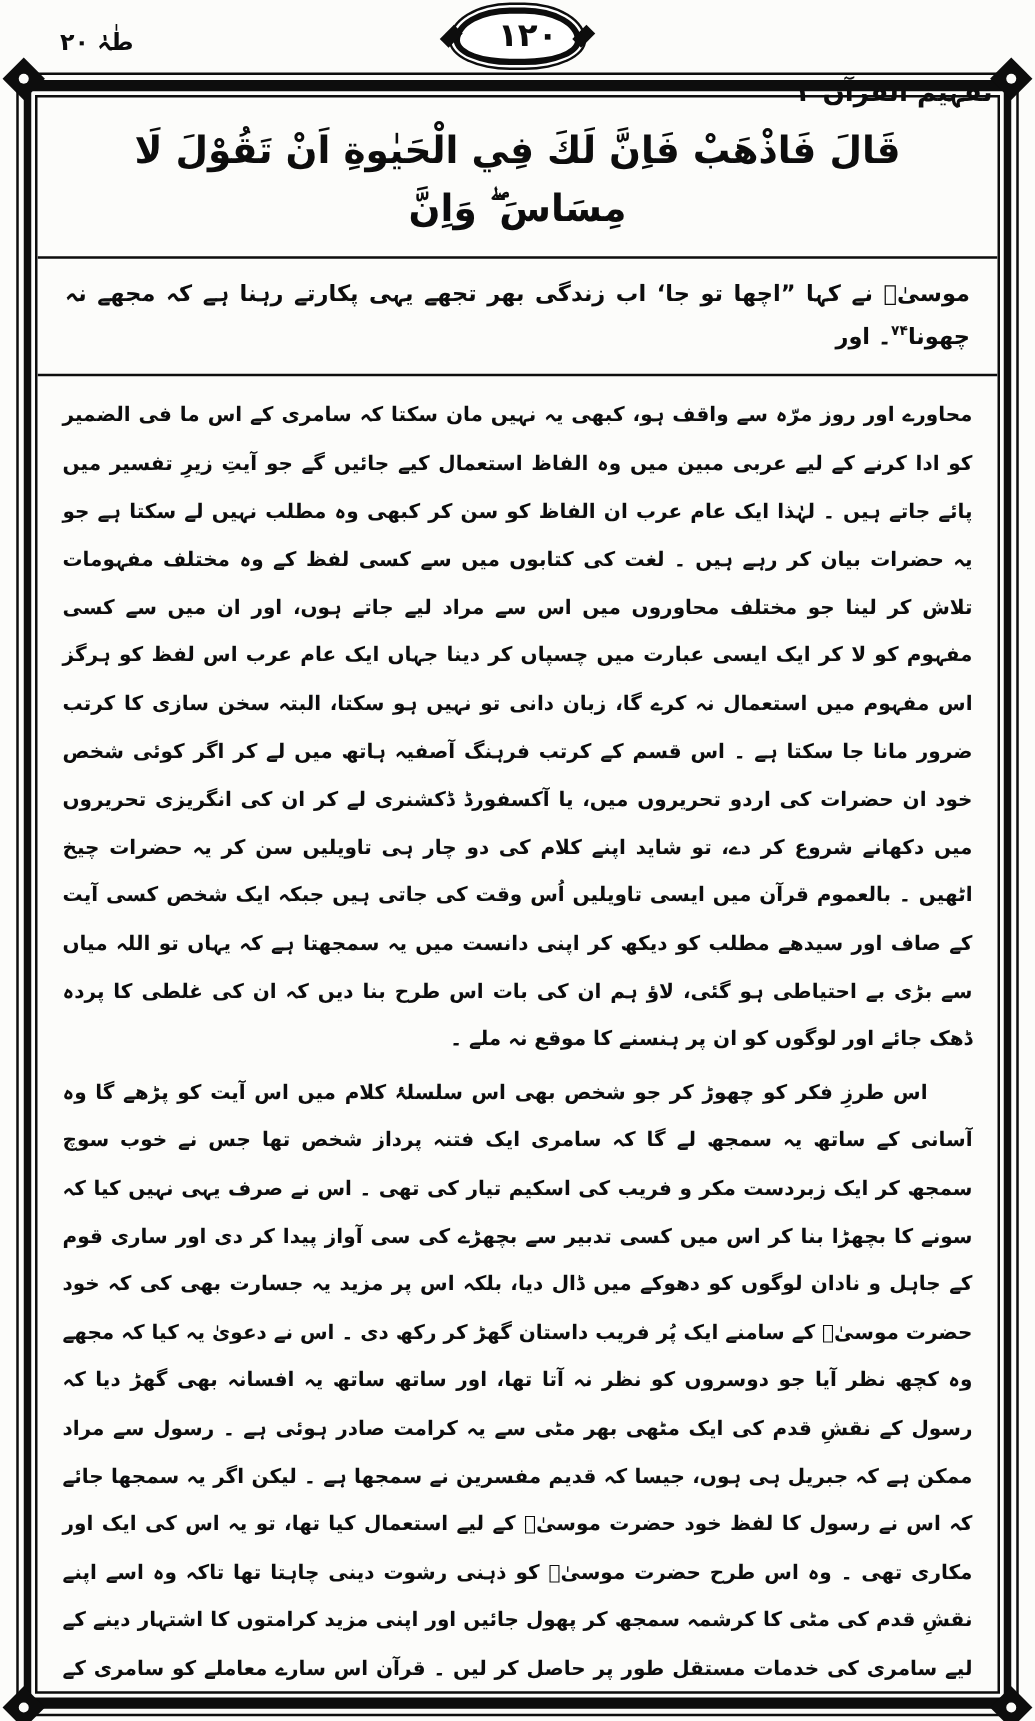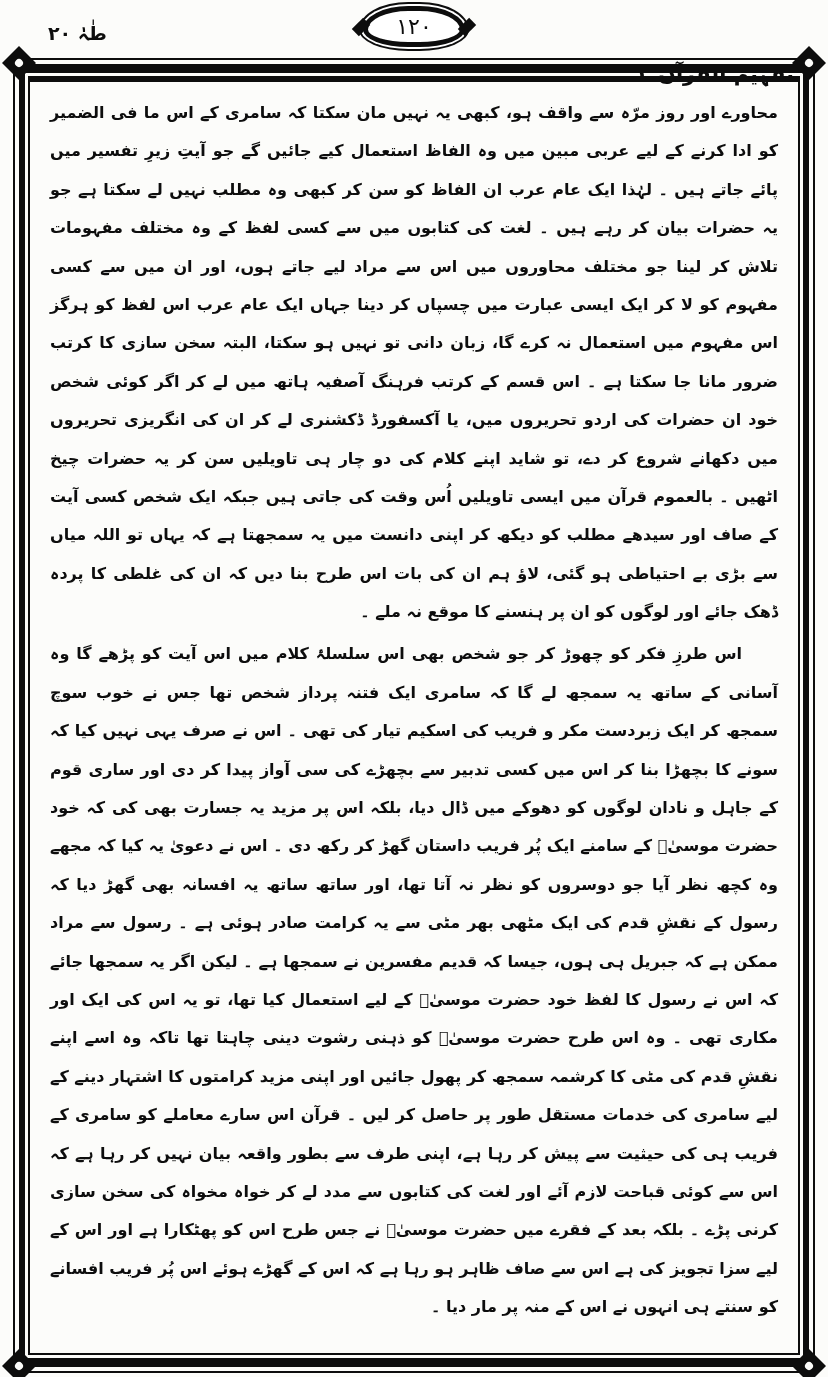--- a/index.html
+++ b/index.html
@@ -7,23 +7,23 @@
     width:828px;height:1377px;position:relative;overflow:hidden;
     background:#fcfcfa;color:#0d0d0d;
     font-family:"DejaVu Sans","Liberation Sans",sans-serif;
   }
   
   .runhead{position:absolute;top:6px;left:30px;right:30px;height:50px;}
   .book-title{position:absolute;right:4px;top:12px;font-size:21px;font-weight:bold;margin-top:44px;}
   .surah-label{position:absolute;left:18px;top:16px;font-size:19px;font-weight:bold;}
   .cartouche{
     position:absolute;left:50%;top:0;transform:translateX(-50%);
-    min-width:64px;padding:3px 14px;text-align:center;
+    min-width:64px;padding:3px 14px;
     border:5px solid #0d0d0d;border-radius:48% 48% 48% 48% / 62% 62% 46% 46%;
-    font-size:22px;font-weight:normal;background:#fff;
+    font-size:26px;font-weight:bold;background:#fff;
     box-shadow:0 0 0 2px #fff,0 0 0 4px #0d0d0d;
   }
   .cartouche::before,.cartouche::after{
     content:"";position:absolute;top:50%;width:10px;height:16px;background:#0d0d0d;
     transform:translateY(-50%) rotate(45deg);
   }
   .cartouche::before{right:-12px}.cartouche::after{left:-12px}
   
   .frame{position:absolute;left:13px;right:13px;top:58px;bottom:4px;
     border:2px solid #0d0d0d;padding:4px;box-sizing:border-box;}
@@ -62,22 +62,26 @@
 </div>
 
 <div class="frame">
   <span class="corner tl"></span>
   <span class="corner tr"></span>
   <span class="corner bl"></span>
   <span class="corner br"></span>
   <div class="frame-mid">
     <div class="frame-in">
 
+      <div class="verse-ar">قَالَ فَاذْهَبْ فَاِنَّ لَكَ فِي الْحَيٰوةِ اَنْ تَقُوْلَ لَا مِسَاسَ ۖ وَاِنَّ</div>
       <div class="rule"></div>
 
+      <div class="translation">
+        <span>موسیٰؑ نے کہا ”اچھا تو جا‘ اب زندگی بھر تجھے یہی پکارتے رہنا ہے کہ مجھے نہ چھونا</span><sup>۷۴</sup><span>۔ اور</span>
+      </div>
       <div class="rule"></div>
 
       <div class="commentary">
         <p>محاورے اور روز مرّہ سے واقف ہو، کبھی یہ نہیں مان سکتا کہ سامری کے اس ما فی الضمیر کو ادا کرنے کے لیے عربی مبین میں وہ الفاظ استعمال کیے جائیں گے جو آیتِ زیرِ تفسیر میں پائے جاتے ہیں ۔ لہٰذا ایک عام عرب ان الفاظ کو سن کر کبھی وہ مطلب نہیں لے سکتا ہے جو یہ حضرات بیان کر رہے ہیں ۔ لغت کی کتابوں میں سے کسی لفظ کے وہ مختلف مفہومات تلاش کر لینا جو مختلف محاوروں میں اس سے مراد لیے جاتے ہوں، اور ان میں سے کسی مفہوم کو لا کر ایک ایسی عبارت میں چسپاں کر دینا جہاں ایک عام عرب اس لفظ کو ہرگز اس مفہوم میں استعمال نہ کرے گا، زبان دانی تو نہیں ہو سکتا، البتہ سخن سازی کا کرتب ضرور مانا جا سکتا ہے ۔ اس قسم کے کرتب فرہنگ آصفیہ ہاتھ میں لے کر اگر کوئی شخص خود ان حضرات کی اردو تحریروں میں، یا آکسفورڈ ڈکشنری لے کر ان کی انگریزی تحریروں میں دکھانے شروع کر دے، تو شاید اپنے کلام کی دو چار ہی تاویلیں سن کر یہ حضرات چیخ اٹھیں ۔ بالعموم قرآن میں ایسی تاویلیں اُس وقت کی جاتی ہیں جبکہ ایک شخص کسی آیت کے صاف اور سیدھے مطلب کو دیکھ کر اپنی دانست میں یہ سمجھتا ہے کہ یہاں تو اللہ میاں سے بڑی بے احتیاطی ہو گئی، لاؤ ہم ان کی بات اس طرح بنا دیں کہ ان کی غلطی کا پردہ ڈھک جائے اور لوگوں کو ان پر ہنسنے کا موقع نہ ملے ۔</p>
         <p class="para-indent">اس طرزِ فکر کو چھوڑ کر جو شخص بھی اس سلسلۂ کلام میں اس آیت کو پڑھے گا وہ آسانی کے ساتھ یہ سمجھ لے گا کہ سامری ایک فتنہ پرداز شخص تھا جس نے خوب سوچ سمجھ کر ایک زبردست مکر و فریب کی اسکیم تیار کی تھی ۔ اس نے صرف یہی نہیں کیا کہ سونے کا بچھڑا بنا کر اس میں کسی تدبیر سے بچھڑے کی سی آواز پیدا کر دی اور ساری قوم کے جاہل و نادان لوگوں کو دھوکے میں ڈال دیا، بلکہ اس پر مزید یہ جسارت بھی کی کہ خود حضرت موسیٰؑ کے سامنے ایک پُر فریب داستان گھڑ کر رکھ دی ۔ اس نے دعویٰ یہ کیا کہ مجھے وہ کچھ نظر آیا جو دوسروں کو نظر نہ آتا تھا، اور ساتھ ساتھ یہ افسانہ بھی گھڑ دیا کہ رسول کے نقشِ قدم کی ایک مٹھی بھر مٹی سے یہ کرامت صادر ہوئی ہے ۔ رسول سے مراد ممکن ہے کہ جبریل ہی ہوں، جیسا کہ قدیم مفسرین نے سمجھا ہے ۔ لیکن اگر یہ سمجھا جائے کہ اس نے رسول کا لفظ خود حضرت موسیٰؑ کے لیے استعمال کیا تھا، تو یہ اس کی ایک اور مکاری تھی ۔ وہ اس طرح حضرت موسیٰؑ کو ذہنی رشوت دینی چاہتا تھا تاکہ وہ اسے اپنے نقشِ قدم کی مٹی کا کرشمہ سمجھ کر پھول جائیں اور اپنی مزید کرامتوں کا اشتہار دینے کے لیے سامری کی خدمات مستقل طور پر حاصل کر لیں ۔ قرآن اس سارے معاملے کو سامری کے فریب ہی کی حیثیت سے پیش کر رہا ہے، اپنی طرف سے بطور واقعہ بیان نہیں کر رہا ہے کہ اس سے کوئی قباحت لازم آئے اور لغت کی کتابوں سے مدد لے کر خواہ مخواہ کی سخن سازی کرنی پڑے ۔ بلکہ بعد کے فقرے میں حضرت موسیٰؑ نے جس طرح اس کو پھٹکارا ہے اور اس کے لیے سزا تجویز کی ہے اس سے صاف ظاہر ہو رہا ہے کہ اس کے گھڑے ہوئے اس پُر فریب افسانے کو سنتے ہی انہوں نے اس کے منہ پر مار دیا ۔</p>
       </div>
 
     </div>
   </div>
 </div>

